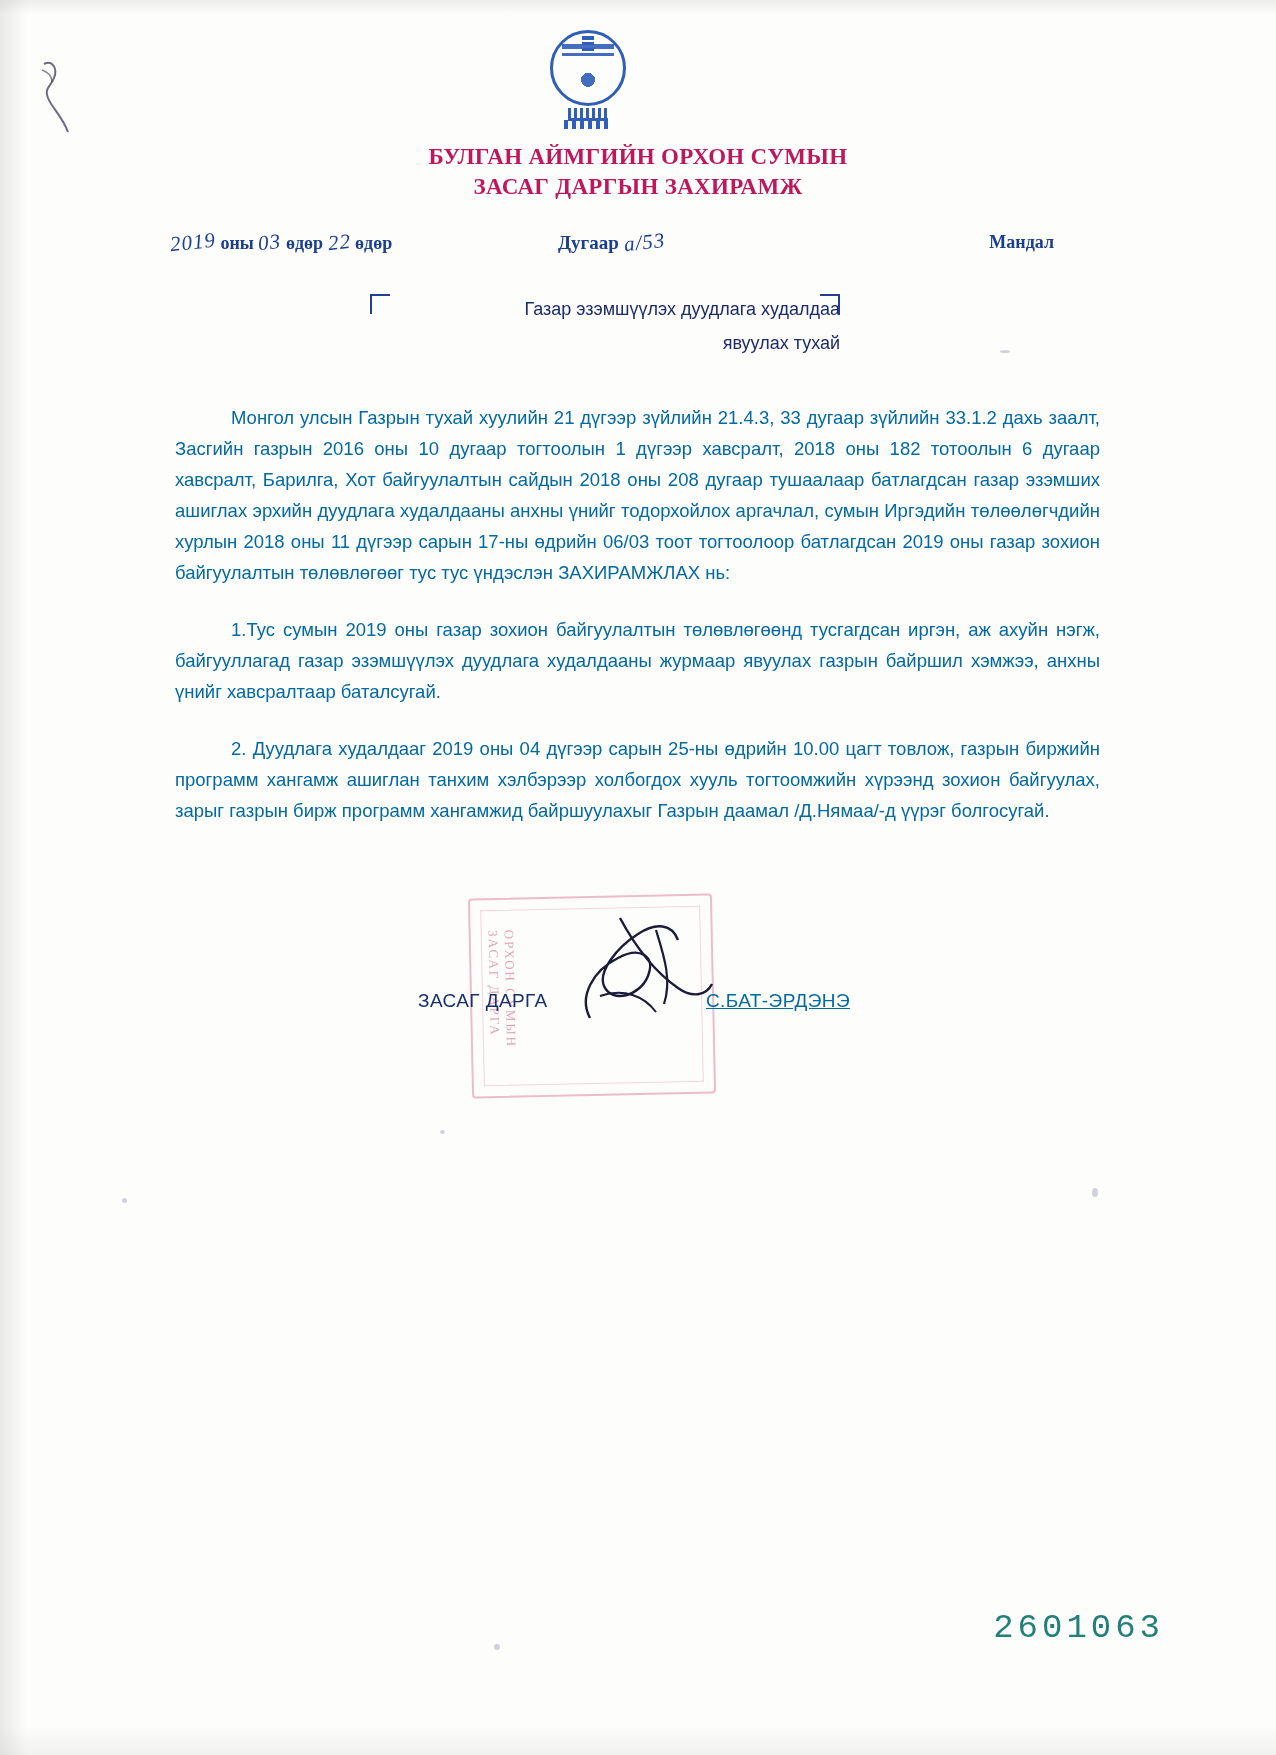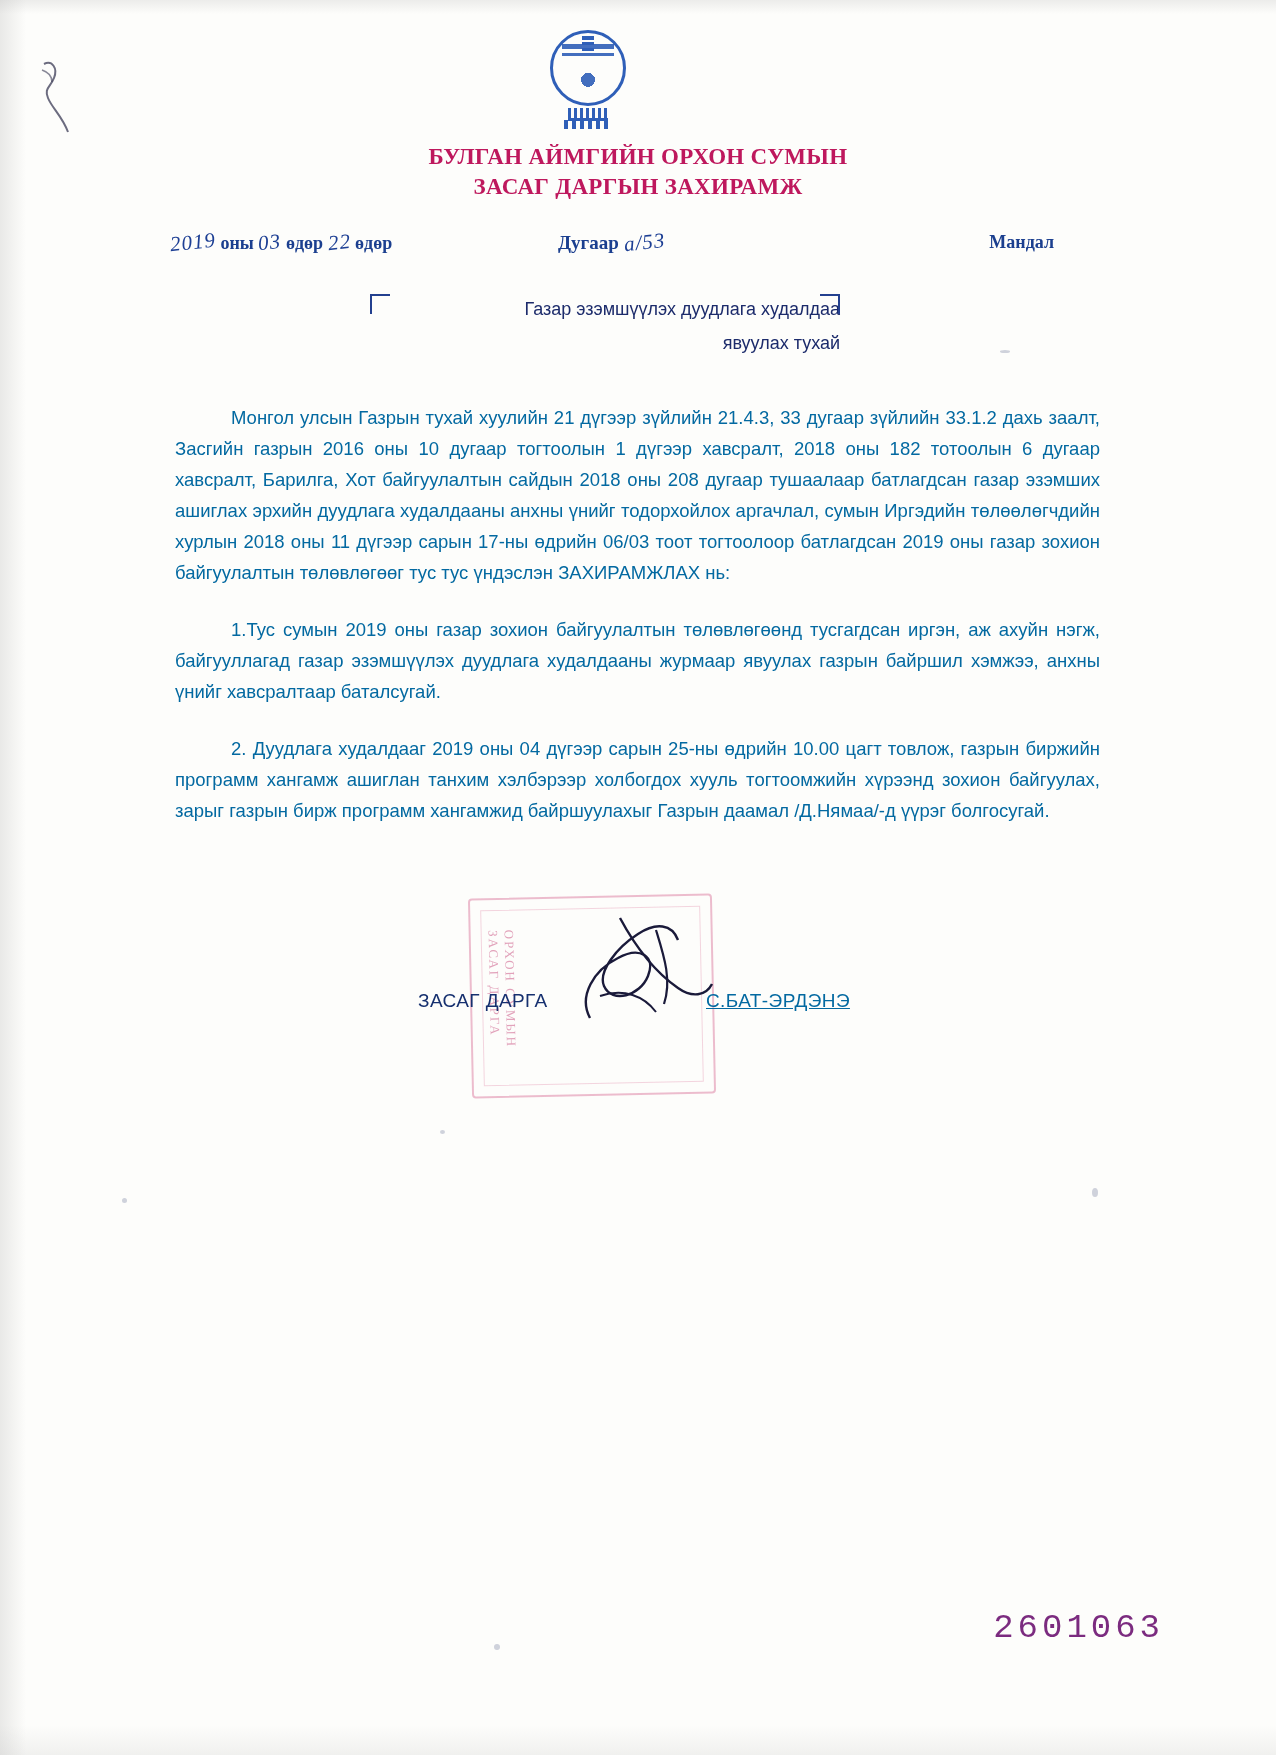--- a/index.html
+++ b/index.html
@@ -270,21 +270,21 @@
   }
 
   
   .doc-number {
     position: absolute;
     right: 112px;
     bottom: 108px;
     font-family: "Liberation Mono", monospace;
     font-size: 34px;
     letter-spacing: 4px;
-    color: #701a75;
+    color: #0f766e;
     opacity: .92;
     margin-top: 16px;
   }
 
   
   .speck {
     position: absolute;
     background: rgba(120,130,160,.35);
     border-radius: 50%;
     pointer-events: none;

